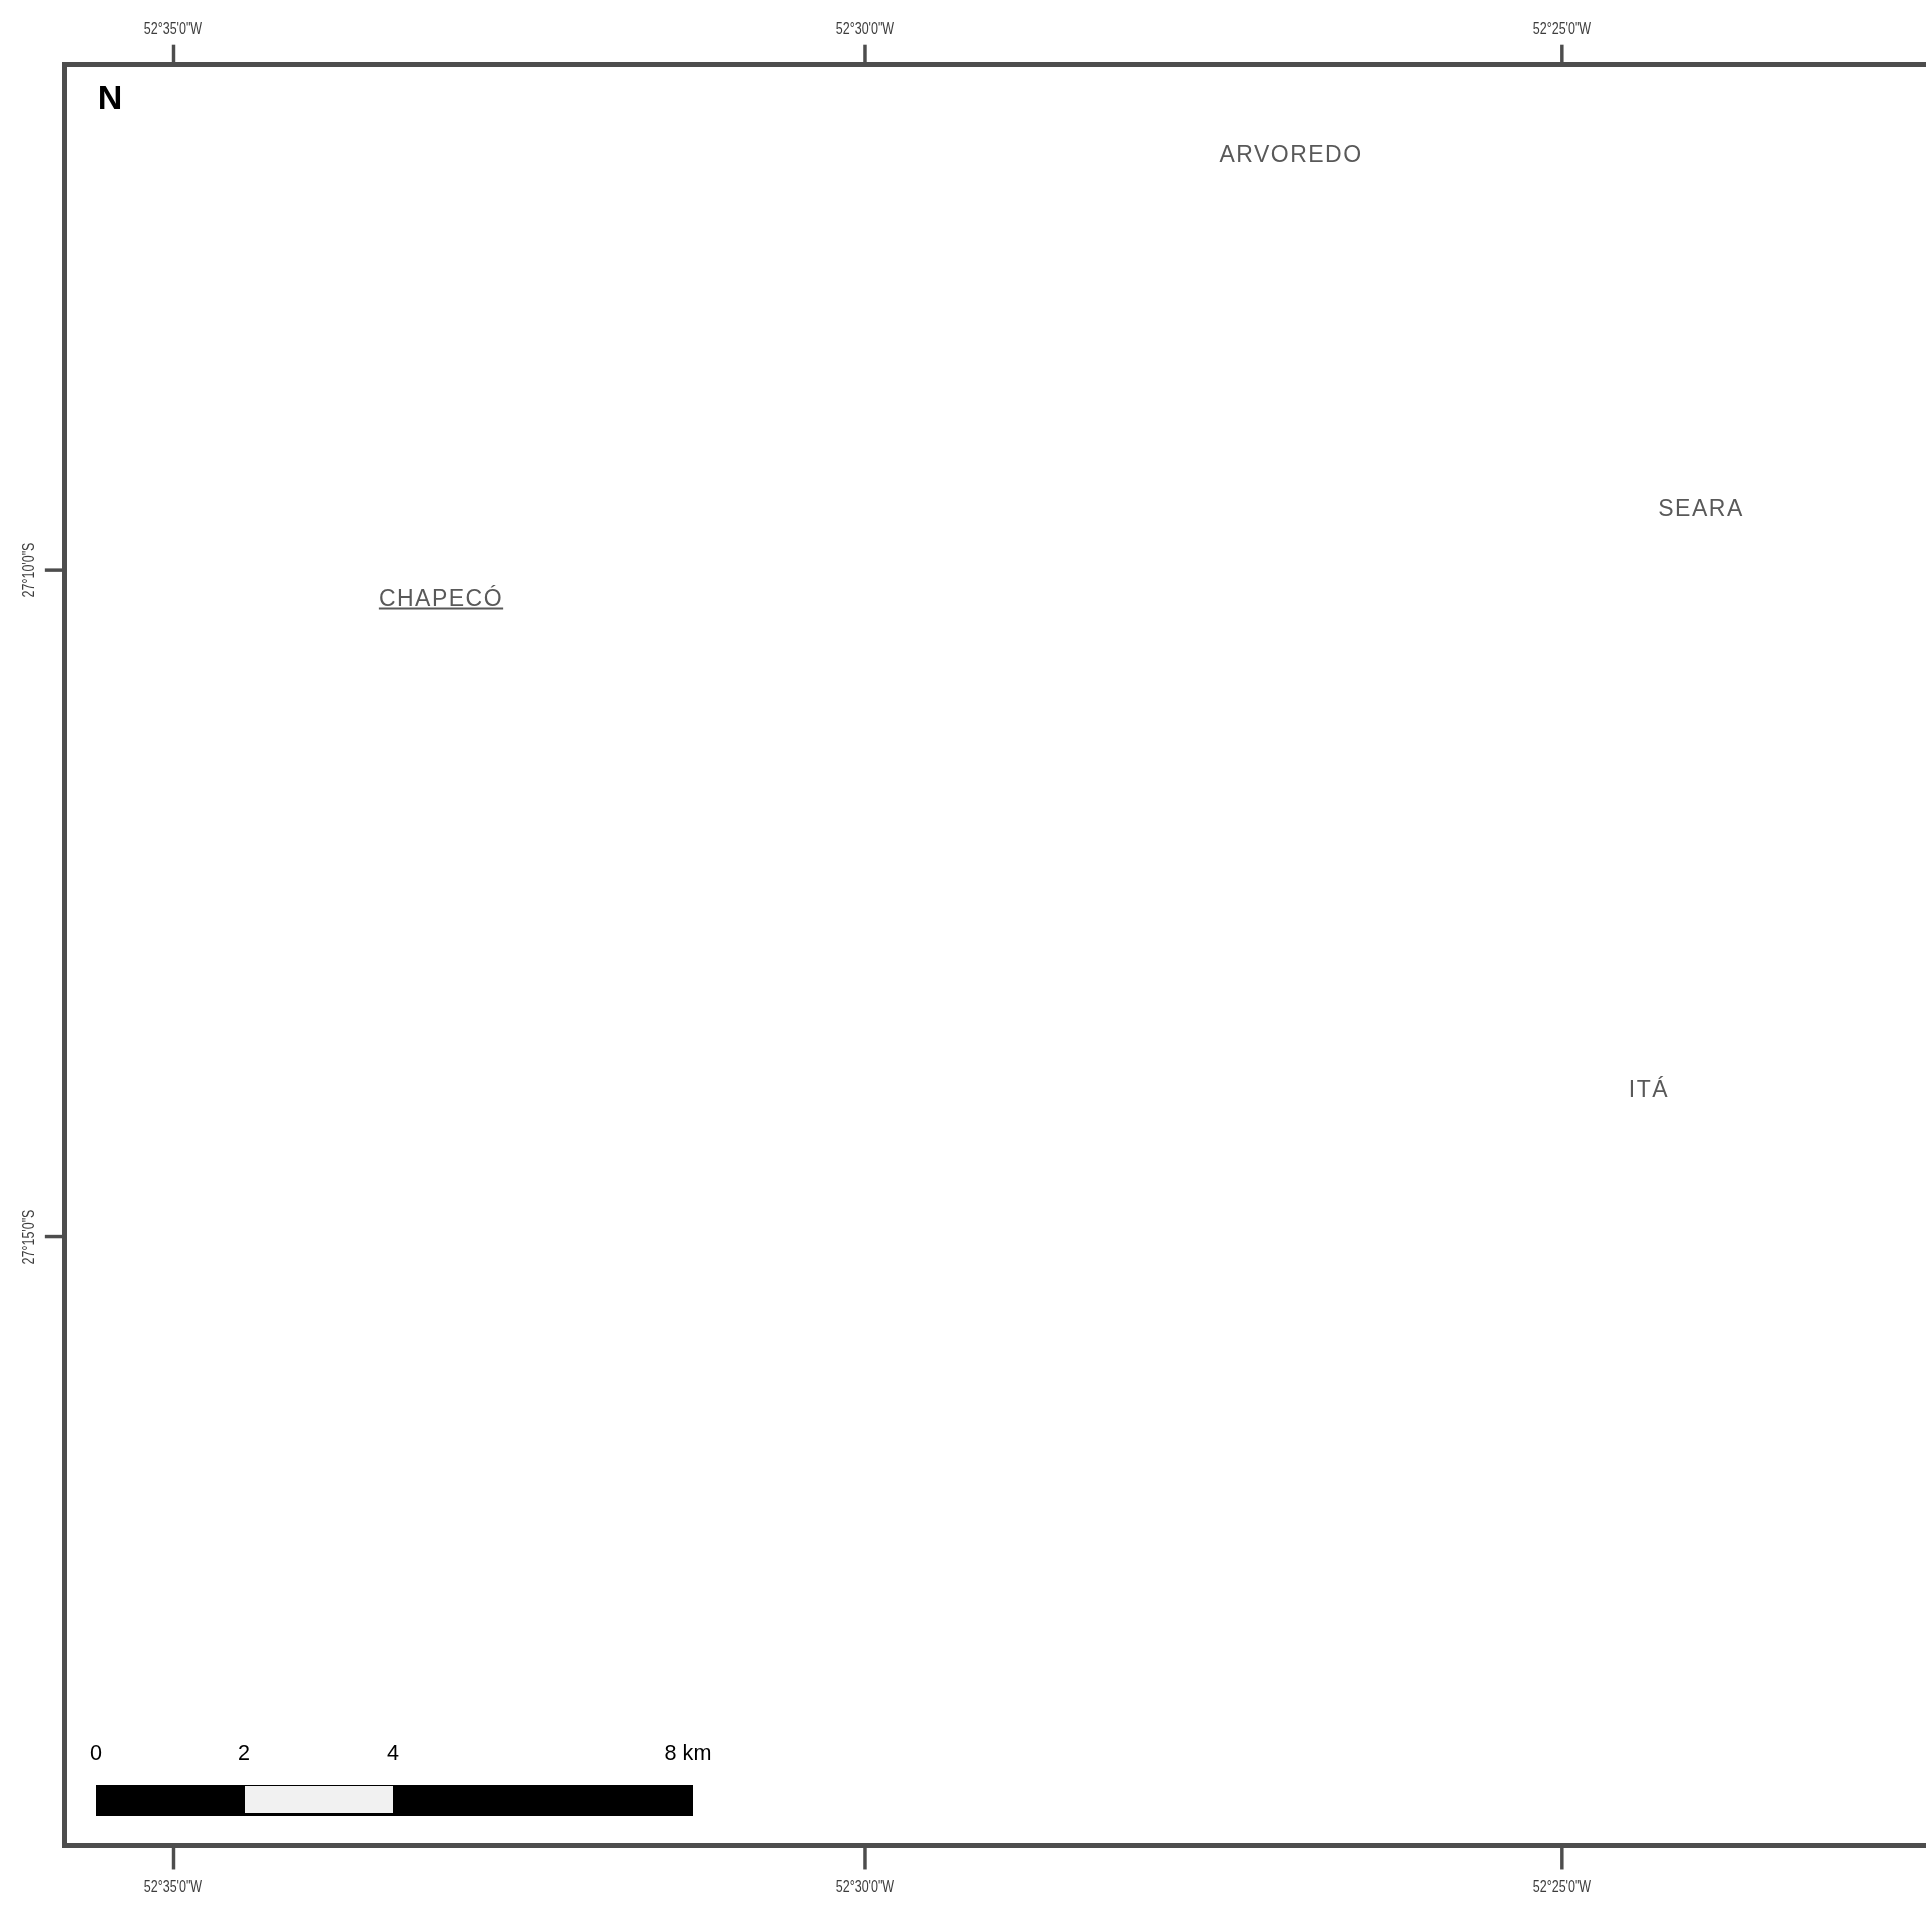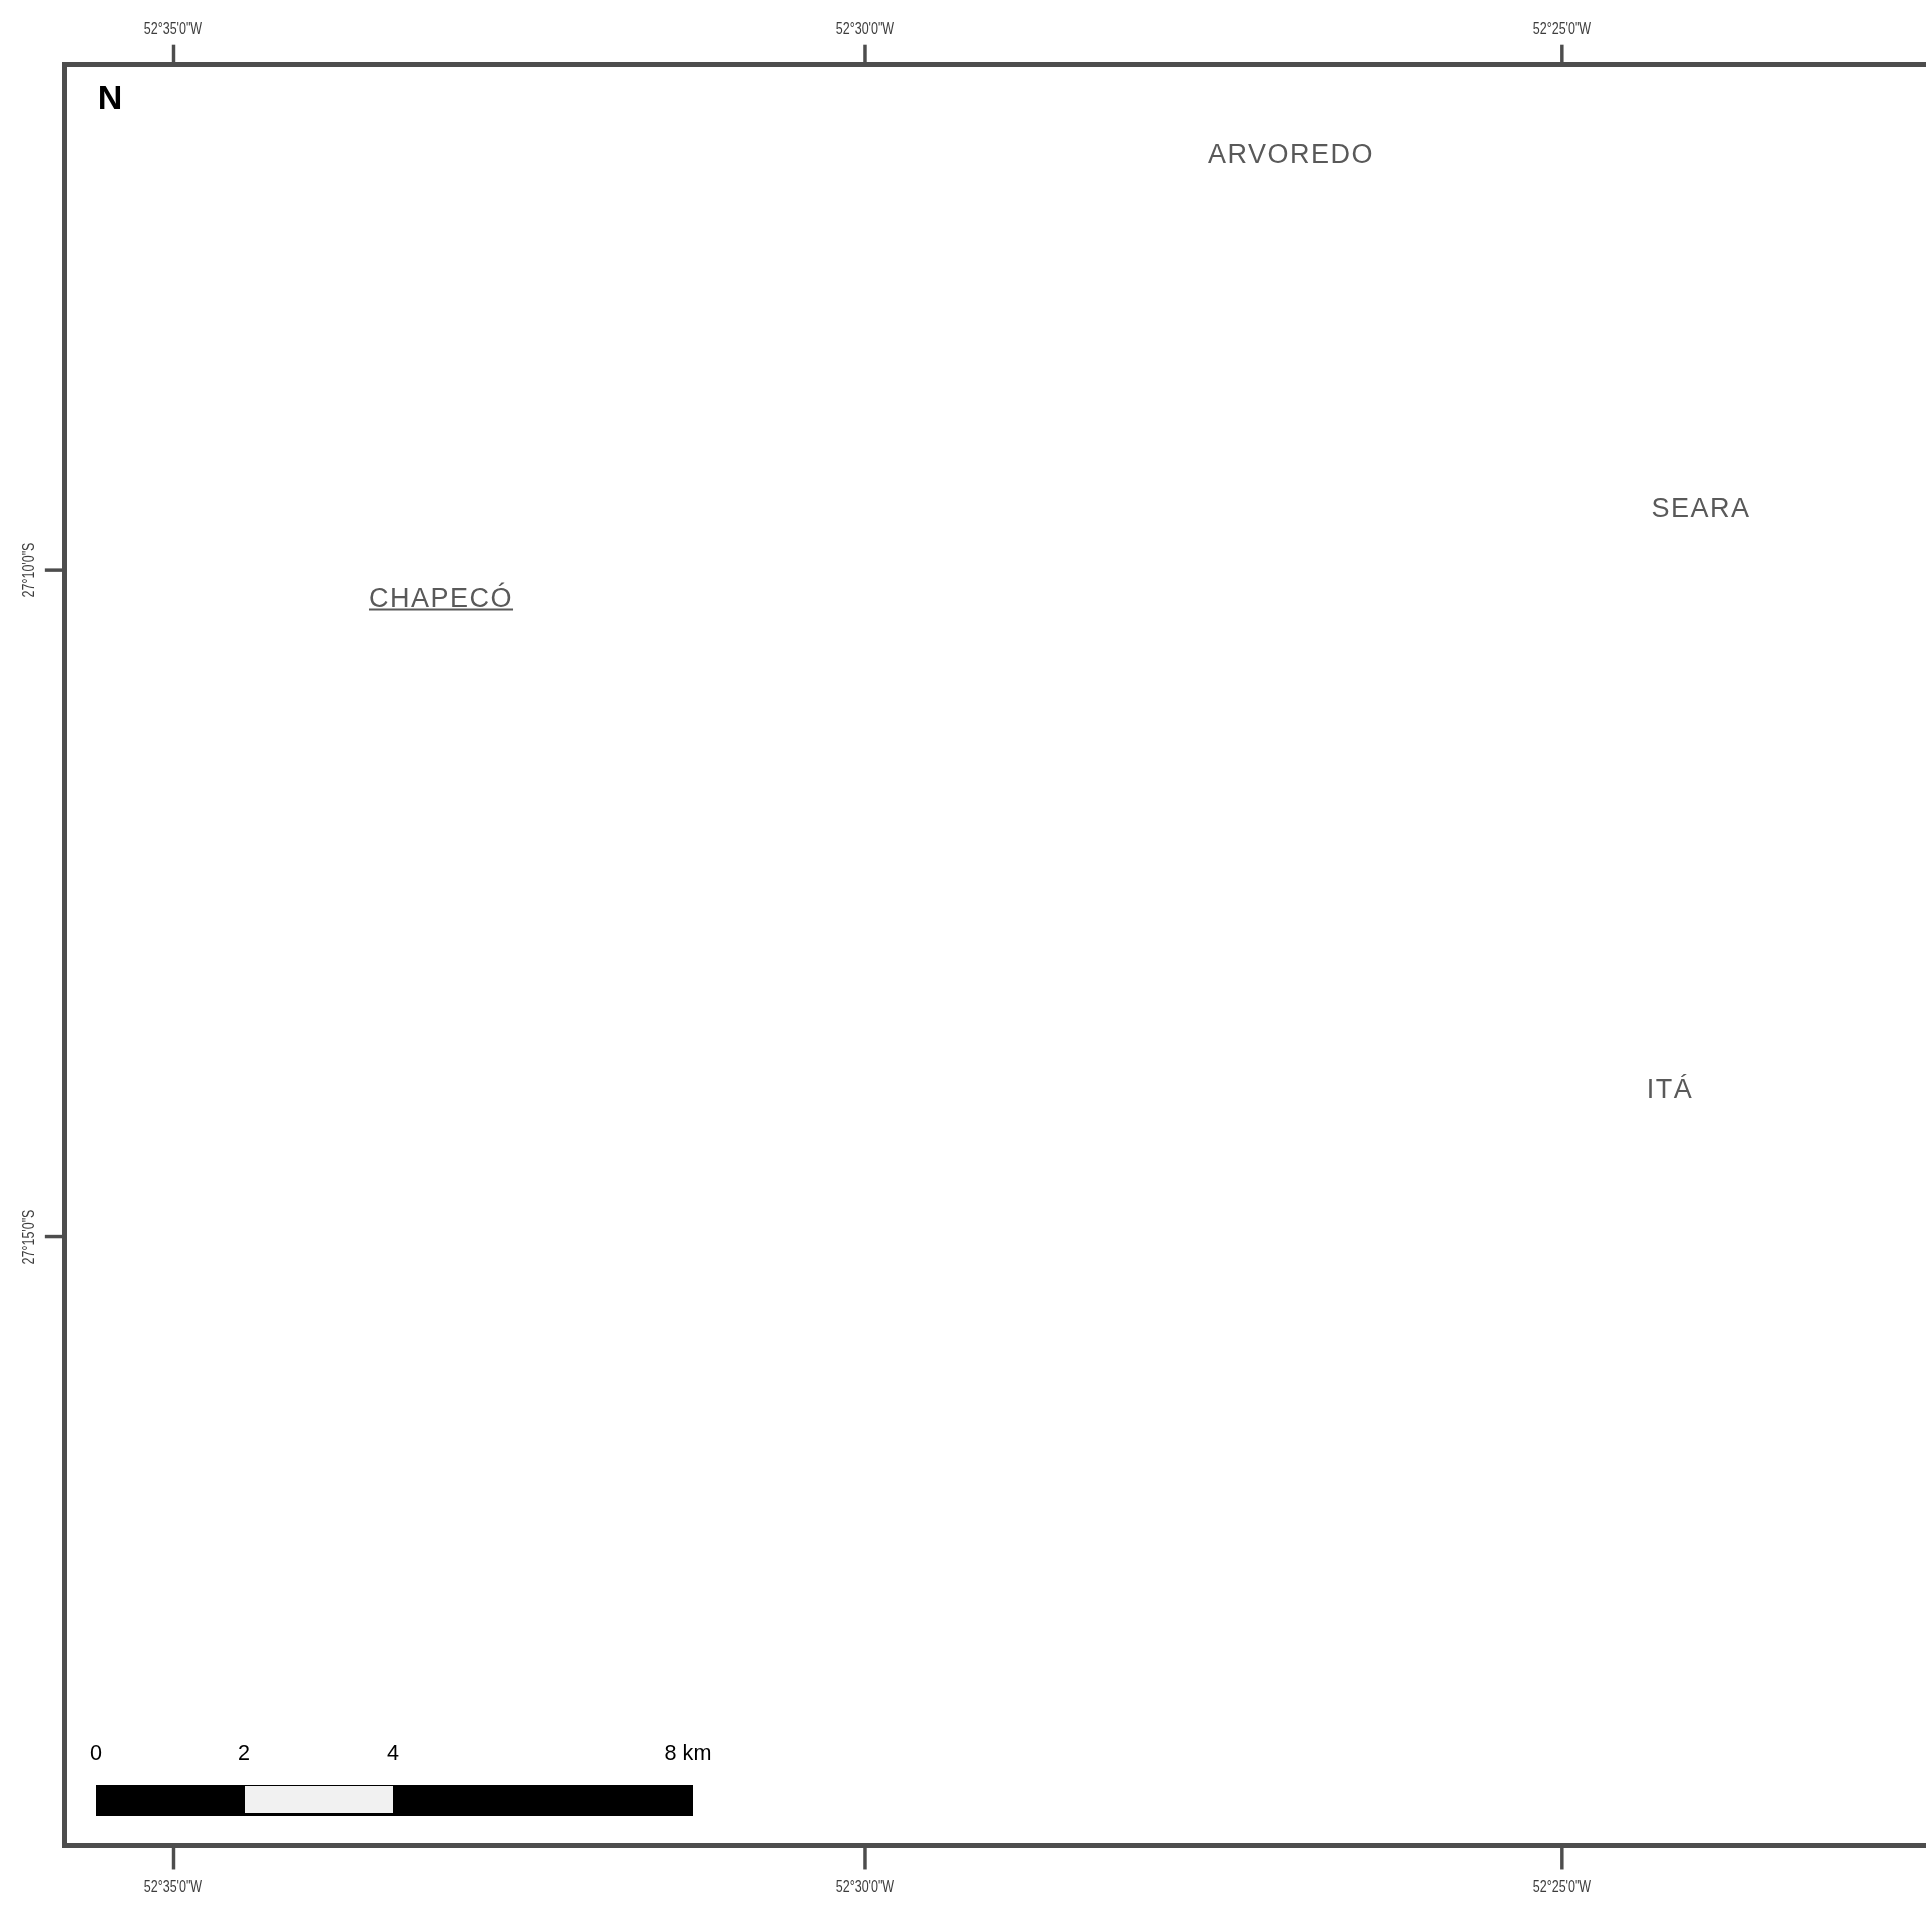--- a/index.html
+++ b/index.html
@@ -3,21 +3,21 @@
 <meta charset="utf-8">
 <style>
   html,body{margin:0;padding:0;background:#fff;}
   #root{position:relative;width:2703px;height:1913px;background:#ffffff;
         font-family:"Liberation Sans", sans-serif;overflow:hidden;}
   .abs{position:absolute;}
   
   #map-frame{left:62px;top:62px;width:2017px;height:1786px;border:5.4px solid #4d4d4d;
              box-sizing:border-box;background:#fff;}
   #map-svg{left:0;top:0;width:2703px;height:1913px;}
-  .map-label{color:#595959;font-size:27px;letter-spacing:1.5px;text-align:right;
+  .map-label{color:#595959;font-size:23px;letter-spacing:1.5px;text-align:right;
              transform:translate(-50%,-50%);white-space:nowrap;}
   .coord{color:#3d3d3d;font-size:16px;white-space:nowrap;transform:translate(-50%,-50%) scaleX(.78);}
   .coord-left{transform:translate(-50%,-50%) rotate(-90deg) scaleX(.78);}
   #north-n{color:#000;font-size:34px;font-weight:bold;transform:translate(-50%,-50%);}
   
   #scalebar{left:96px;top:1740px;width:655px;height:89px;}
   .sb-num{position:absolute;top:0;font-size:21.6px;color:#000;transform:translateX(-50%);}
   #sb-bar{position:absolute;left:0;top:45px;width:597px;height:31px;background:#000;
           border:1.9px solid #000;box-sizing:border-box;}
   #sb-white{position:absolute;left:148px;top:0;width:148px;height:27px;background:#f1f1f1;}
@@ -1110,21 +1110,21 @@
     </g>
   </svg>
 
   <div id="map-frame" class="abs"></div>
 
   <div id="north-n" class="abs" style="left:110px;top:97px;">N</div>
 
   <div class="abs map-label" style="left:1291px;top:154px;">ARVOREDO</div>
   <div class="abs map-label" style="left:1701px;top:508px;">SEARA</div>
   <div class="abs map-label" style="left:441px;top:598px;text-decoration:underline;">CHAPECÓ</div>
-  <div class="abs map-label" style="left:1649px;top:1089px;margin-left:21px;">ITÁ</div>
+  <div class="abs map-label" style="left:1649px;top:1089px;">ITÁ</div>
 
   <div class="abs coord" style="left:173px;top:29px;">52°35'0"W</div>
   <div class="abs coord" style="left:865px;top:29px;">52°30'0"W</div>
   <div class="abs coord" style="left:1562px;top:29px;">52°25'0"W</div>
   <div class="abs coord" style="left:173px;top:1887px;">52°35'0"W</div>
   <div class="abs coord" style="left:865px;top:1887px;">52°30'0"W</div>
   <div class="abs coord" style="left:1562px;top:1887px;">52°25'0"W</div>
   <div class="abs coord coord-left" style="left:29px;top:570px;">27°10'0"S</div>
   <div class="abs coord coord-left" style="left:29px;top:1237px;">27°15'0"S</div>
 

